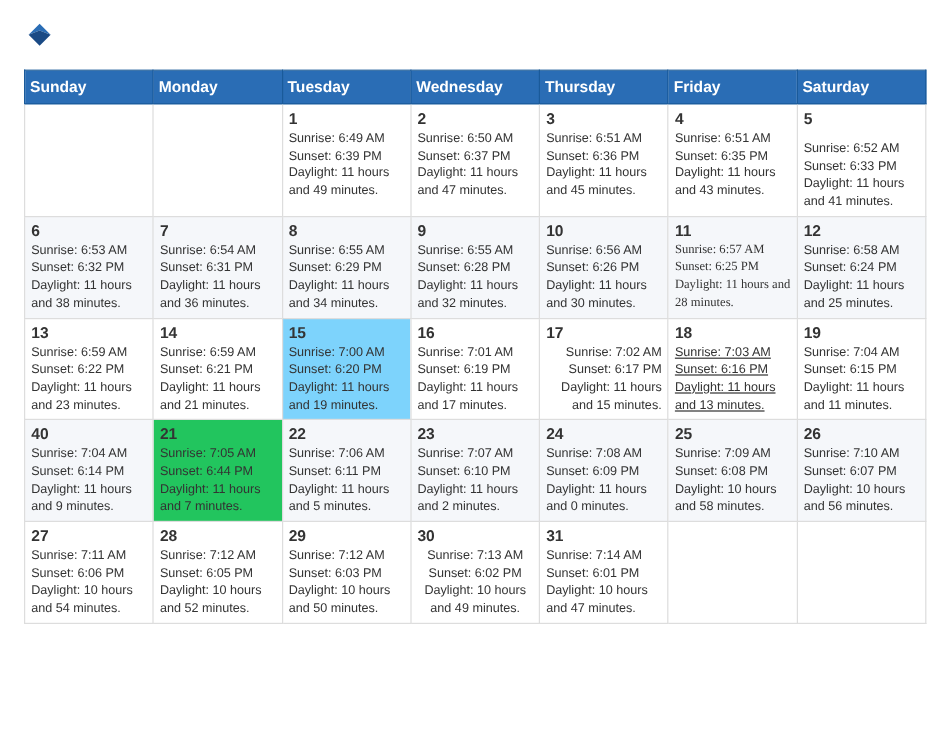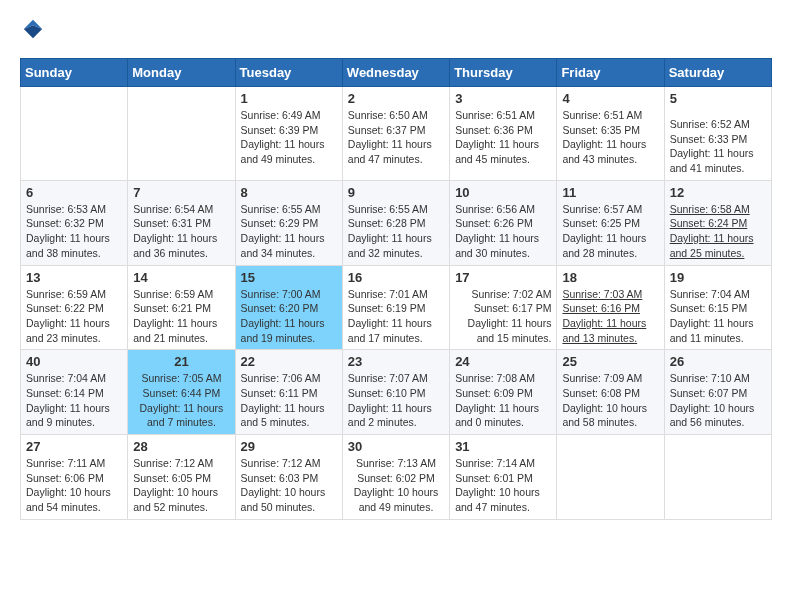--- a/index.html
+++ b/index.html
@@ -189,27 +189,27 @@
 Daylight: 11 hours and 32 minutes.</div>
         </td>
         <td style="background: rgb(245, 247, 250);">
           <span class="day-number">10</span>
           <div class="day-info" style="white-space: pre-line;">Sunrise: 6:56 AM
 Sunset: 6:26 PM
 Daylight: 11 hours and 30 minutes.</div>
         </td>
         <td style="background: rgb(245, 247, 250);">
           <span class="day-number">11</span>
-          <div class="day-info" style="white-space: pre-line;">Sunrise: 6:57 AM
+          <div class="day-info" style="white-space: pre-line; font-family: Liberation Serif, serif;">Sunrise: 6:57 AM
 Sunset: 6:25 PM
 Daylight: 11 hours and 28 minutes.</div>
         </td>
         <td style="background: rgb(245, 247, 250);">
           <span class="day-number">12</span>
-          <div class="day-info" style="white-space: pre-line; text-decoration: underline;">Sunrise: 6:58 AM
+          <div class="day-info" style="white-space: pre-line;">Sunrise: 6:58 AM
 Sunset: 6:24 PM
 Daylight: 11 hours and 25 minutes.</div>
         </td>
       </tr>
       <tr>
         <td style="background: rgb(255, 255, 255);">
           <span class="day-number">13</span>
           <div class="day-info" style="white-space: pre-line;">Sunrise: 6:59 AM
 Sunset: 6:22 PM
 Daylight: 11 hours and 23 minutes.</div>
@@ -251,21 +251,21 @@
 Daylight: 11 hours and 11 minutes.</div>
         </td>
       </tr>
       <tr>
         <td style="background: rgb(245, 247, 250);">
           <span class="day-number">40</span>
           <div class="day-info" style="white-space: pre-line;">Sunrise: 7:04 AM
 Sunset: 6:14 PM
 Daylight: 11 hours and 9 minutes.</div>
         </td>
-        <td style="background: #7dd3fc; text-align: center;">
+        <td style="background: #22c55e;">
           <span class="day-number">21</span>
           <div class="day-info" style="white-space: pre-line;">Sunrise: 7:05 AM
 Sunset: 6:44 PM
 Daylight: 11 hours and 7 minutes.</div>
         </td>
         <td style="background: rgb(245, 247, 250);">
           <span class="day-number">22</span>
           <div class="day-info" style="white-space: pre-line;">Sunrise: 7:06 AM
 Sunset: 6:11 PM
 Daylight: 11 hours and 5 minutes.</div>

